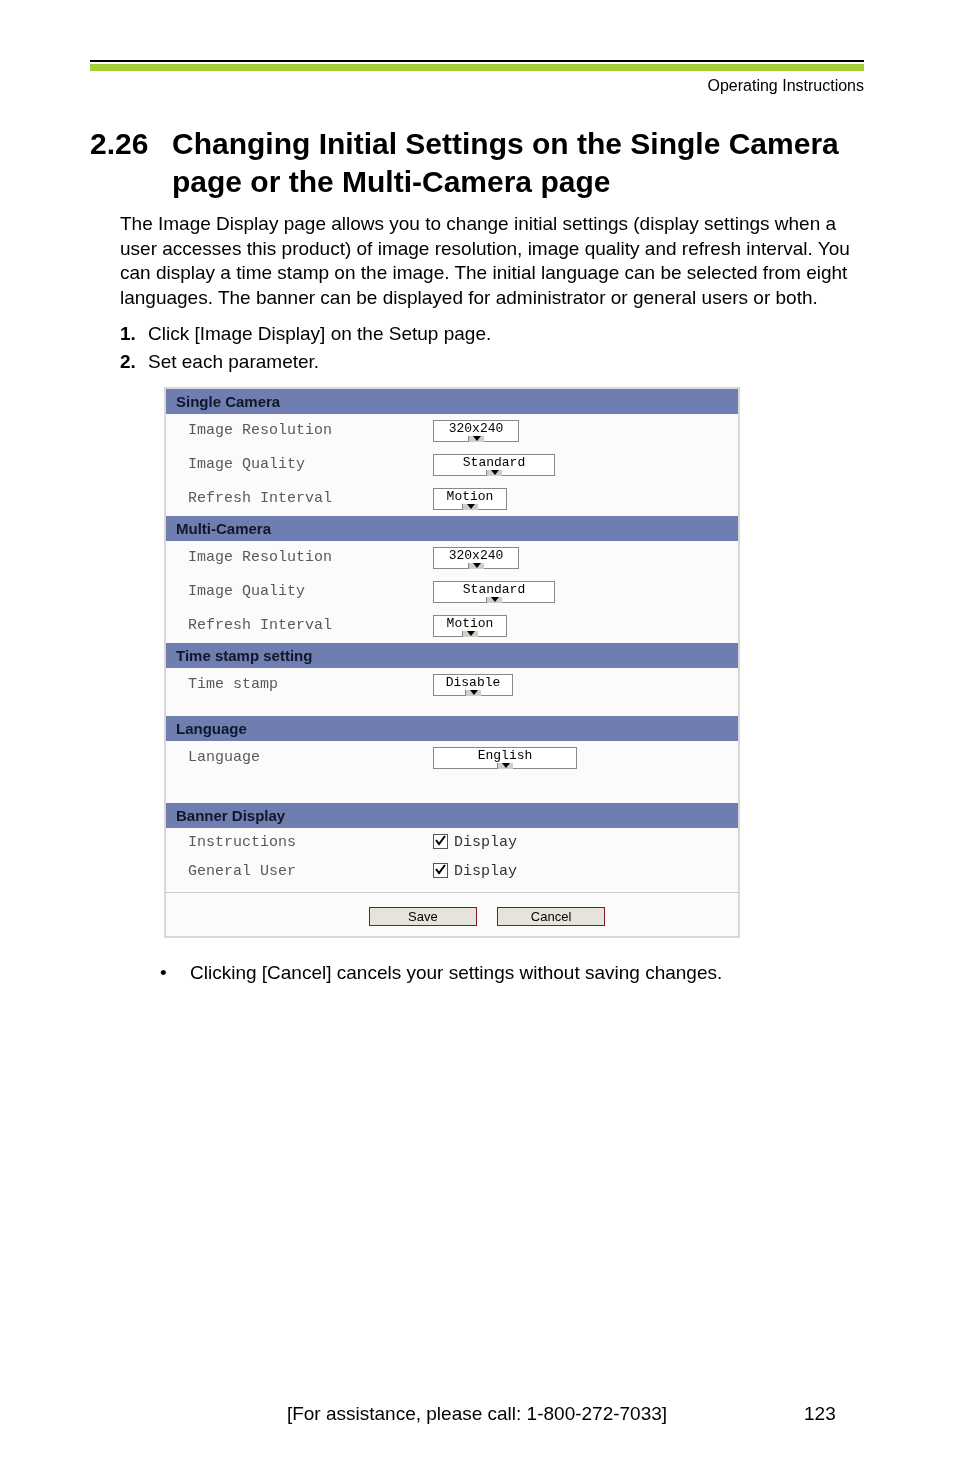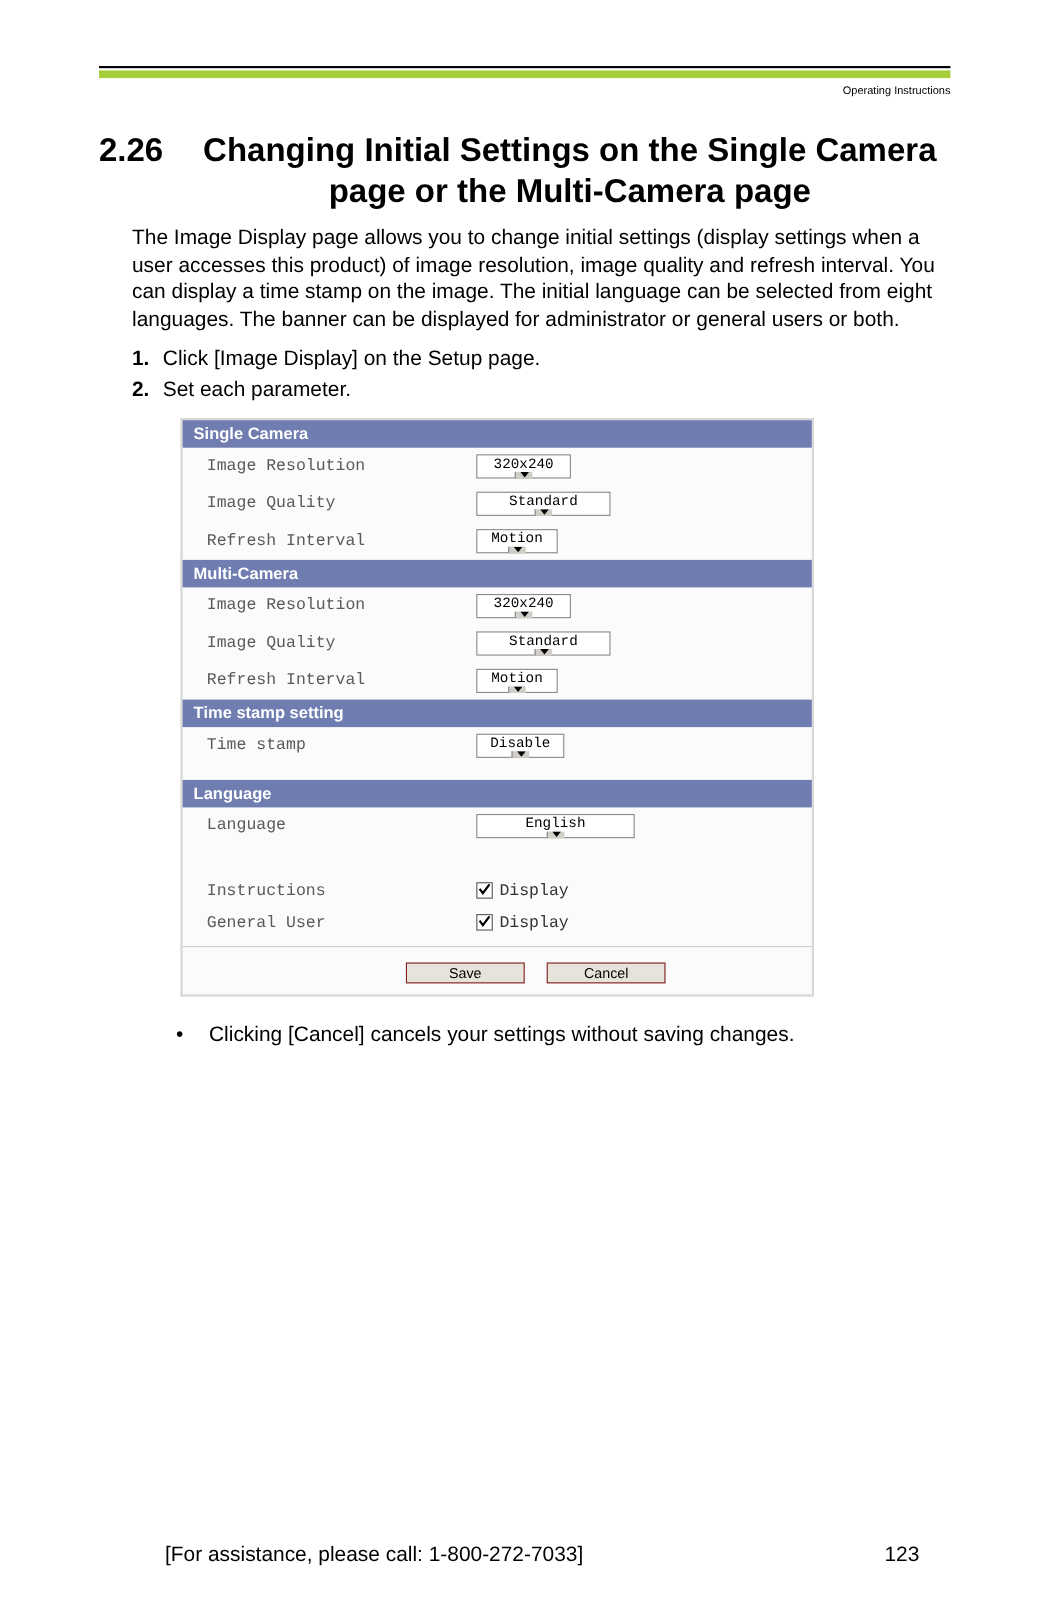--- a/index.html
+++ b/index.html
@@ -23,32 +23,32 @@
       border-top: 2px solid #000;
       margin: 0 0 2px 0;
     }
     .header-bar {
       height: 7px;
       background: #a6ce39;
       margin-bottom: 6px;
     }
     .header-text {
       text-align: right;
-      font-size: 10px;
+      font-size: 16px;
       margin-bottom: 30px;
     }
     h1 {
       font-size: 30px;
       font-weight: bold;
       margin: 0 0 12px 0;
       line-height: 1.25;
     }
     .h1-wrap { display: flex; }
     .h1-num { min-width: 82px; }
-    .h1-title { flex: 1; text-align: center; }
+    .h1-title { flex: 1; }
     .body-text {
       font-size: 19px;
       line-height: 1.3;
       margin: 0 0 12px 30px;
     }
     .step-list {
       margin-left: 30px;
       font-size: 19px;
     }
     .step {
@@ -66,21 +66,21 @@
       margin: 8px 0 16px 74px;
       width: 572px;
       border: 2px solid #d8d8d8;
       background: #fbfbfb;
       font-family: "Segoe UI", Tahoma, Arial, sans-serif;
       font-size: 15px;
       color: #333;
     }
     .section-hdr {
       background: #6f7db0;
-      color: #ffffff;
+      color: #0f172a;
       font-weight: bold;
       padding: 4px 10px;
       font-size: 15px;
     }
     .form-row {
       display: flex;
       align-items: center;
       padding: 6px 0;
       font-family: Liberation Mono, monospace;
     }
@@ -155,21 +155,21 @@
 
     .footer {
       position: absolute;
       bottom: 50px;
       left: 90px;
       right: 90px;
       font-size: 19px;
       display: flex;
       justify-content: space-between;
     }
-    .footer .center { flex: 1; text-align: left; }
+    .footer .center { flex: 1; text-align: center; }
     .footer .pg { min-width: 60px; text-align: left; }
   </style>
 </head>
 <body>
 
 <div class="page">
 
   <div class="header-line-top"></div>
   <div class="header-bar"></div>
   <div class="header-text">Operating Instructions</div>
@@ -308,20 +308,21 @@
                 <polygon points="0,0 8,0 4,5" fill="#000"></polygon>
               </svg>
             </span>
         </div>
       </div>
     </div>
 
     <div class="gap"></div>
     <div class="gap"></div>
 
+    <div class="section-hdr">Banner Display</div>
     <div class="form-row">
       <div class="form-label">Instructions</div>
       <div class="form-ctrl">
         <span class="chk">
           <svg width="13" height="13">
               <polyline points="2,6 5,10 11,2" fill="none" stroke="#000" stroke-width="2"></polyline>
             </svg>
         </span><span>Display</span>
       </div>
     </div>

